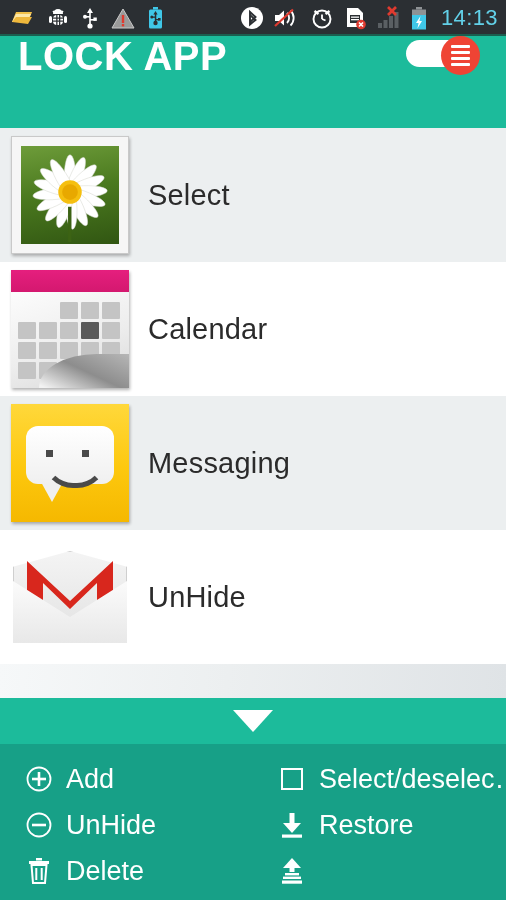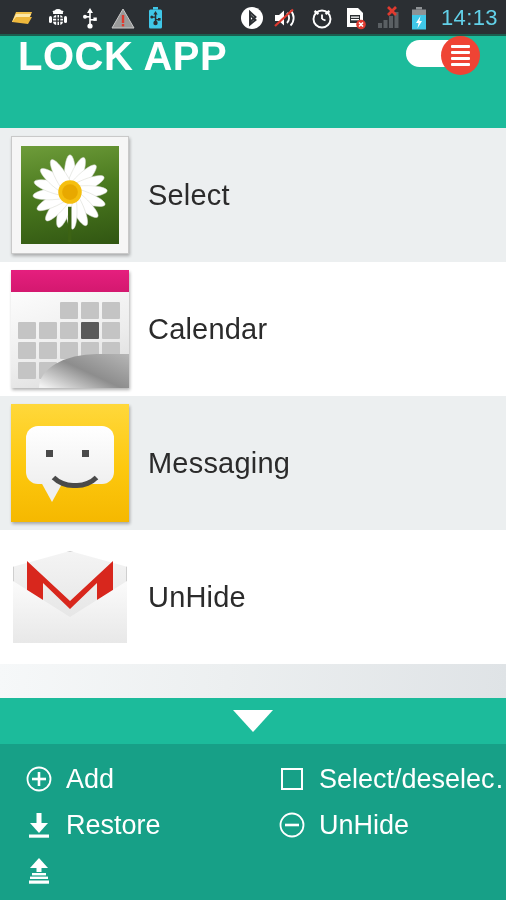--- a/index.html
+++ b/index.html
@@ -607,39 +607,51 @@
       <span class="mi-icon">
         <svg width="26" height="26" viewBox="0 0 26 26">
           <rect x="3" y="3" width="20" height="20" fill="none" stroke="#ffffff" stroke-width="2"></rect>
         </svg>
       </span>
       <span class="mi-label">Select/deselec…</span>
     </div>
 
     <div class="menu-item">
       <span class="mi-icon">
+        <svg width="28" height="28" viewBox="0 0 28 28">
+          <circle cx="14" cy="14" r="11.5" fill="none" stroke="#ffffff" stroke-width="1.8"></circle>
+          <rect x="7" y="12.7" width="14" height="2.6" fill="#ffffff"></rect>
+        </svg>
+      </span>
+      <span class="mi-label">UnHide</span>
+    </div>
+
+    <div class="menu-item">
+      <span class="mi-icon">
         <svg width="26" height="28" viewBox="0 0 26 28">
           <rect x="10.5" y="2" width="5" height="11" fill="#ffffff"></rect>
           <path d="M4 12 L22 12 L13 22 Z" fill="#ffffff"></path>
           <rect x="3" y="23.5" width="20" height="3.2" fill="#ffffff"></rect>
         </svg>
       </span>
       <span class="mi-label">Restore</span>
     </div>
 
     <div class="menu-item">
       <span class="mi-icon">
-        <svg width="28" height="28" viewBox="0 0 28 28">
-          <circle cx="14" cy="14" r="11.5" fill="none" stroke="#ffffff" stroke-width="1.8"></circle>
-          <rect x="7" y="12.7" width="14" height="2.6" fill="#ffffff"></rect>
-        </svg>
-      </span>
-      <span class="mi-label">UnHide</span>
-    </div>
-
+        <svg width="24" height="28" viewBox="0 0 24 28">
+          <rect x="9" y="1" width="6" height="2.5" fill="#ffffff"></rect>
+          <rect x="2" y="4" width="20" height="3" fill="#ffffff"></rect>
+          <path d="M4.5 8 L19.5 8 L18 26 L6 26 Z" fill="none" stroke="#ffffff" stroke-width="2"></path>
+          <rect x="8.3" y="11" width="2" height="12" fill="#ffffff"></rect>
+          <rect x="13.7" y="11" width="2" height="12" fill="#ffffff"></rect>
+        </svg>
+      </span>
+      <span class="mi-label">Delete</span>
+    </div>
 
     <div class="menu-item">
       <span class="mi-icon">
         <svg width="26" height="28" viewBox="0 0 26 28">
           <path d="M13 1 L22 11 L4 11 Z" fill="#ffffff"></path>
           <rect x="10.5" y="11" width="5" height="4" fill="#ffffff"></rect>
           <rect x="6" y="16" width="14" height="2.4" fill="#ffffff"></rect>
           <rect x="4" y="19.6" width="18" height="2.4" fill="#ffffff"></rect>
           <rect x="3" y="23.5" width="20" height="3.2" fill="#ffffff"></rect>
         </svg>

